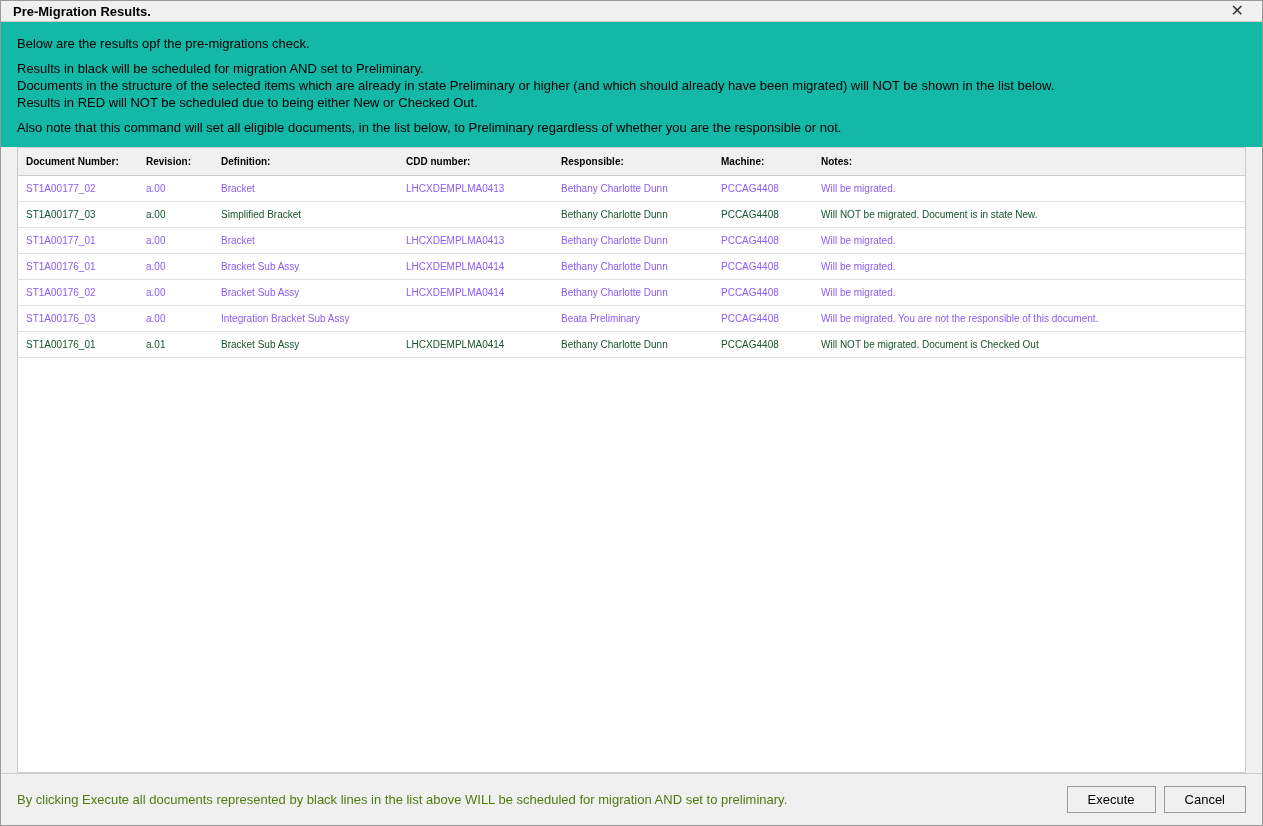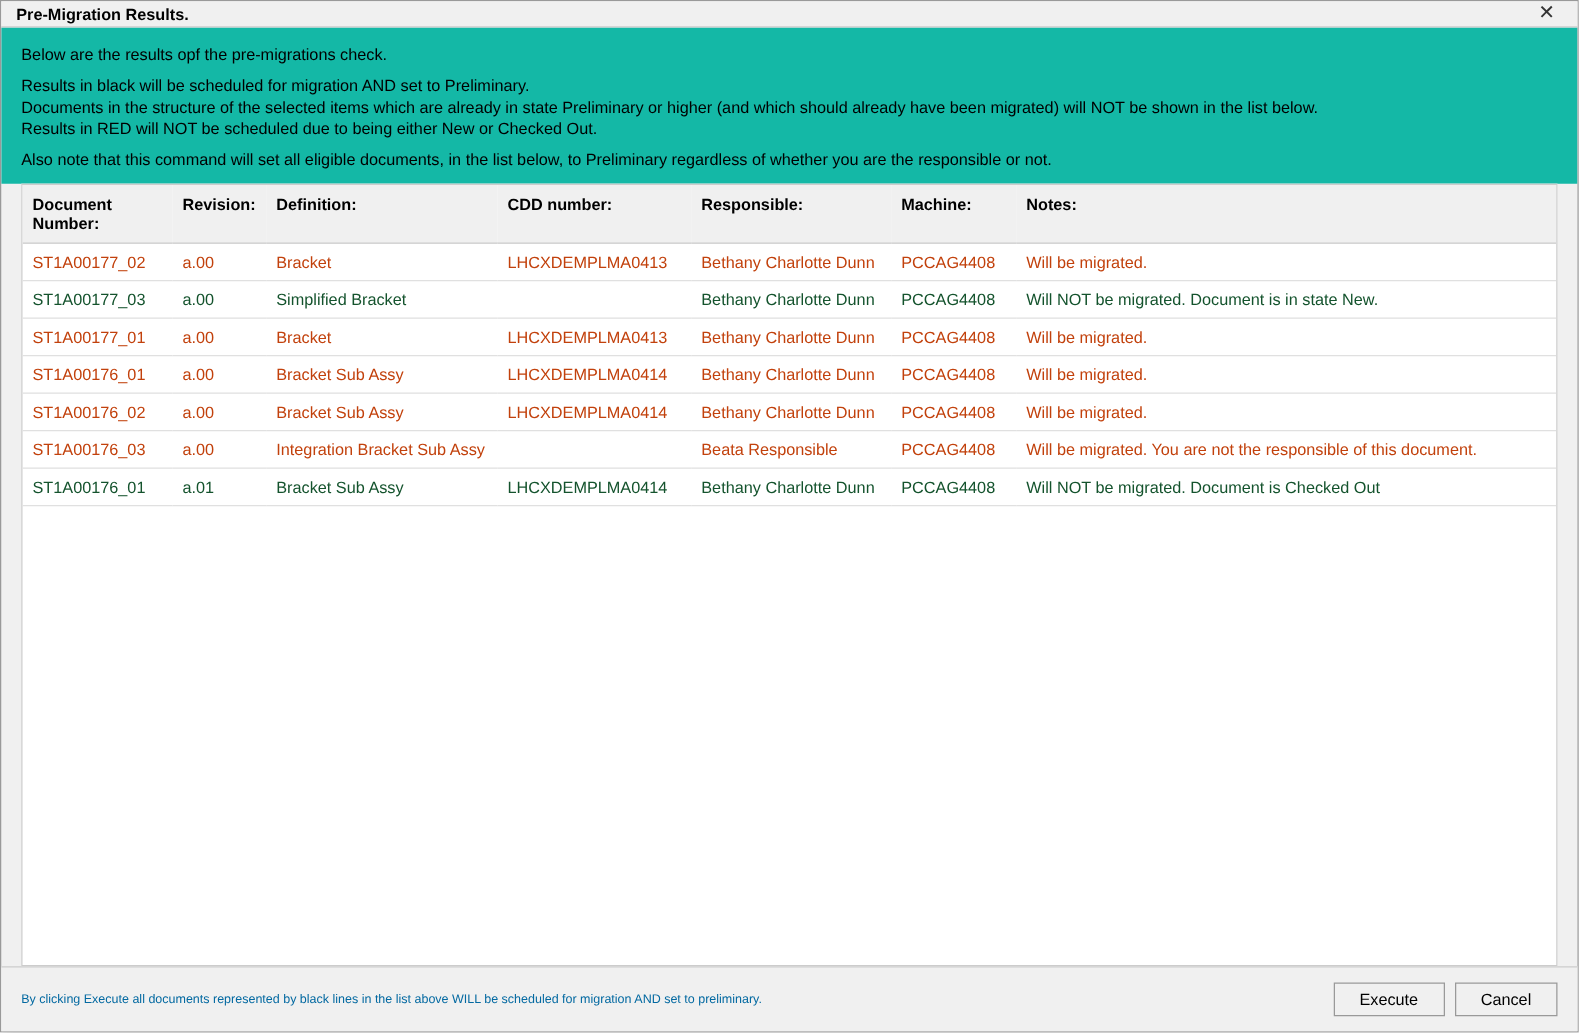--- a/index.html
+++ b/index.html
@@ -63,54 +63,54 @@
       flex: 1;
       overflow-y: auto;
       border: 1px solid #ccc;
       margin: 0 16px;
       background: white;
       position: relative;
     }
     table {
       width: 100%;
       border-collapse: collapse;
-      font-size: 13px;
+      font-size: 10px;
     }
     thead tr {
       background: #f0f0f0;
     }
     thead th {
       font-weight: bold;
       text-align: left;
       padding: 8px 8px;
       border-bottom: 1px solid #ccc;
       vertical-align: top;
     }
     tbody tr {
       border-bottom: 1px solid #e0e0e0;
     }
     tbody td {
       padding: 7px 8px;
       vertical-align: top;
-      color: #c2410c;
+      color: #8b5cf6;
     }
     .row-red td {
       color: #14532d;
     }
     .footer {
       padding: 12px 16px;
       display: flex;
       justify-content: space-between;
       align-items: center;
       background: #f0f0f0;
       border-top: 1px solid #ccc;
     }
     .footer-text {
-      font-size: 10px;
-      color: #0369a1;
+      font-size: 13px;
+      color: #4d7c0f;
     }
     .footer-buttons {
       display: flex;
       gap: 8px;
     }
     .btn {
       padding: 5px 20px;
       font-size: 13px;
       border: 1px solid #999;
       background: #f0f0f0;
@@ -203,21 +203,21 @@
               <td class="col-cdd">LHCXDEMPLMA0414</td>
               <td class="col-resp">Bethany Charlotte Dunn</td>
               <td class="col-machine">PCCAG4408</td>
               <td class="col-notes">Will be migrated.</td>
             </tr>
             <tr>
               <td class="col-docnum">ST1A00176_03</td>
               <td class="col-rev">a.00</td>
               <td class="col-def">Integration Bracket Sub Assy</td>
               <td class="col-cdd"></td>
-              <td class="col-resp">Beata Responsible</td>
+              <td class="col-resp">Beata Preliminary</td>
               <td class="col-machine">PCCAG4408</td>
               <td class="col-notes">Will be migrated. You are not the responsible of this document.</td>
             </tr>
             <tr class="row-red">
               <td class="col-docnum">ST1A00176_01</td>
               <td class="col-rev">a.01</td>
               <td class="col-def">Bracket Sub Assy</td>
               <td class="col-cdd">LHCXDEMPLMA0414</td>
               <td class="col-resp">Bethany Charlotte Dunn</td>
               <td class="col-machine">PCCAG4408</td>

